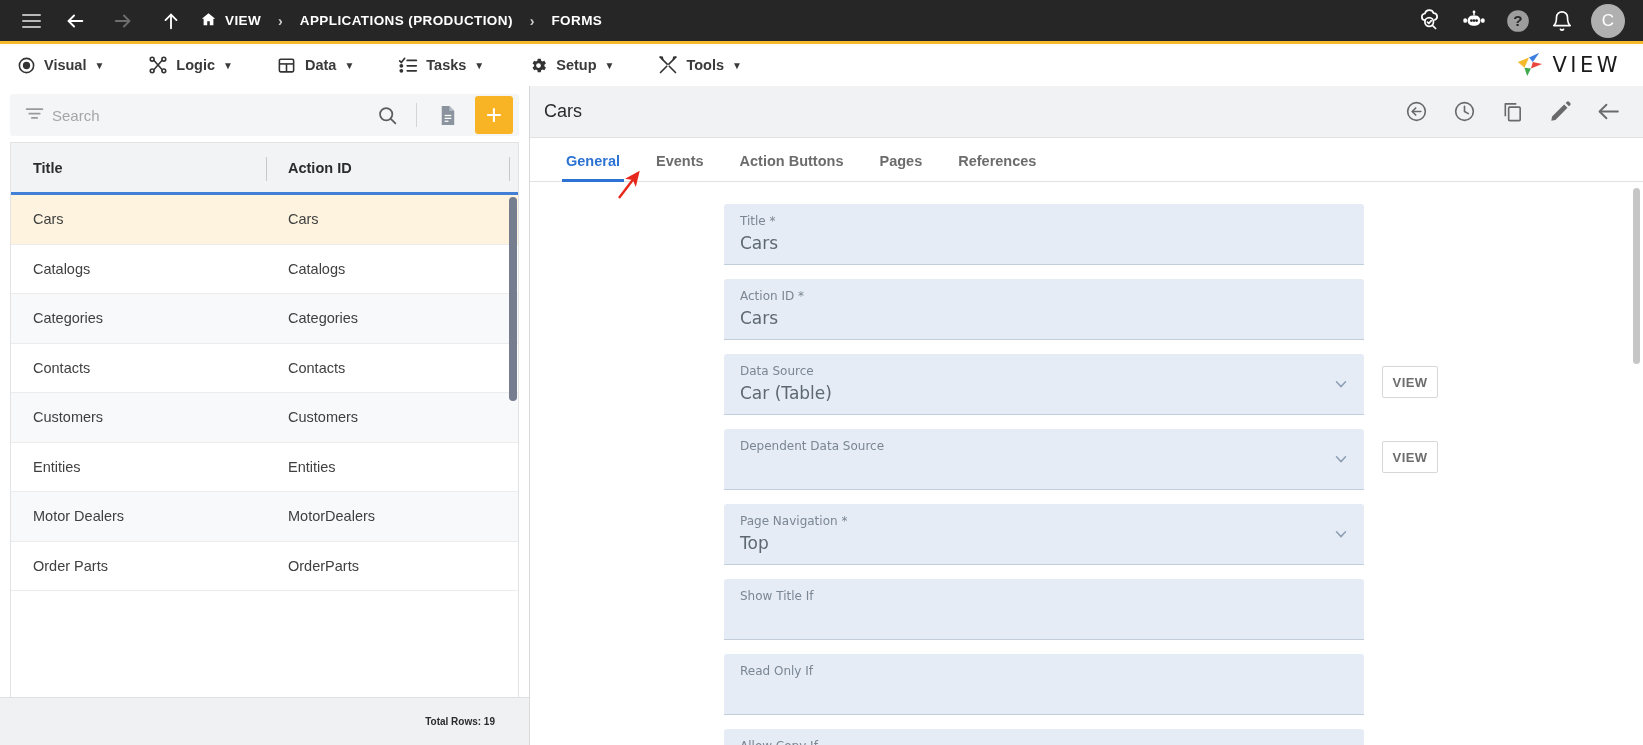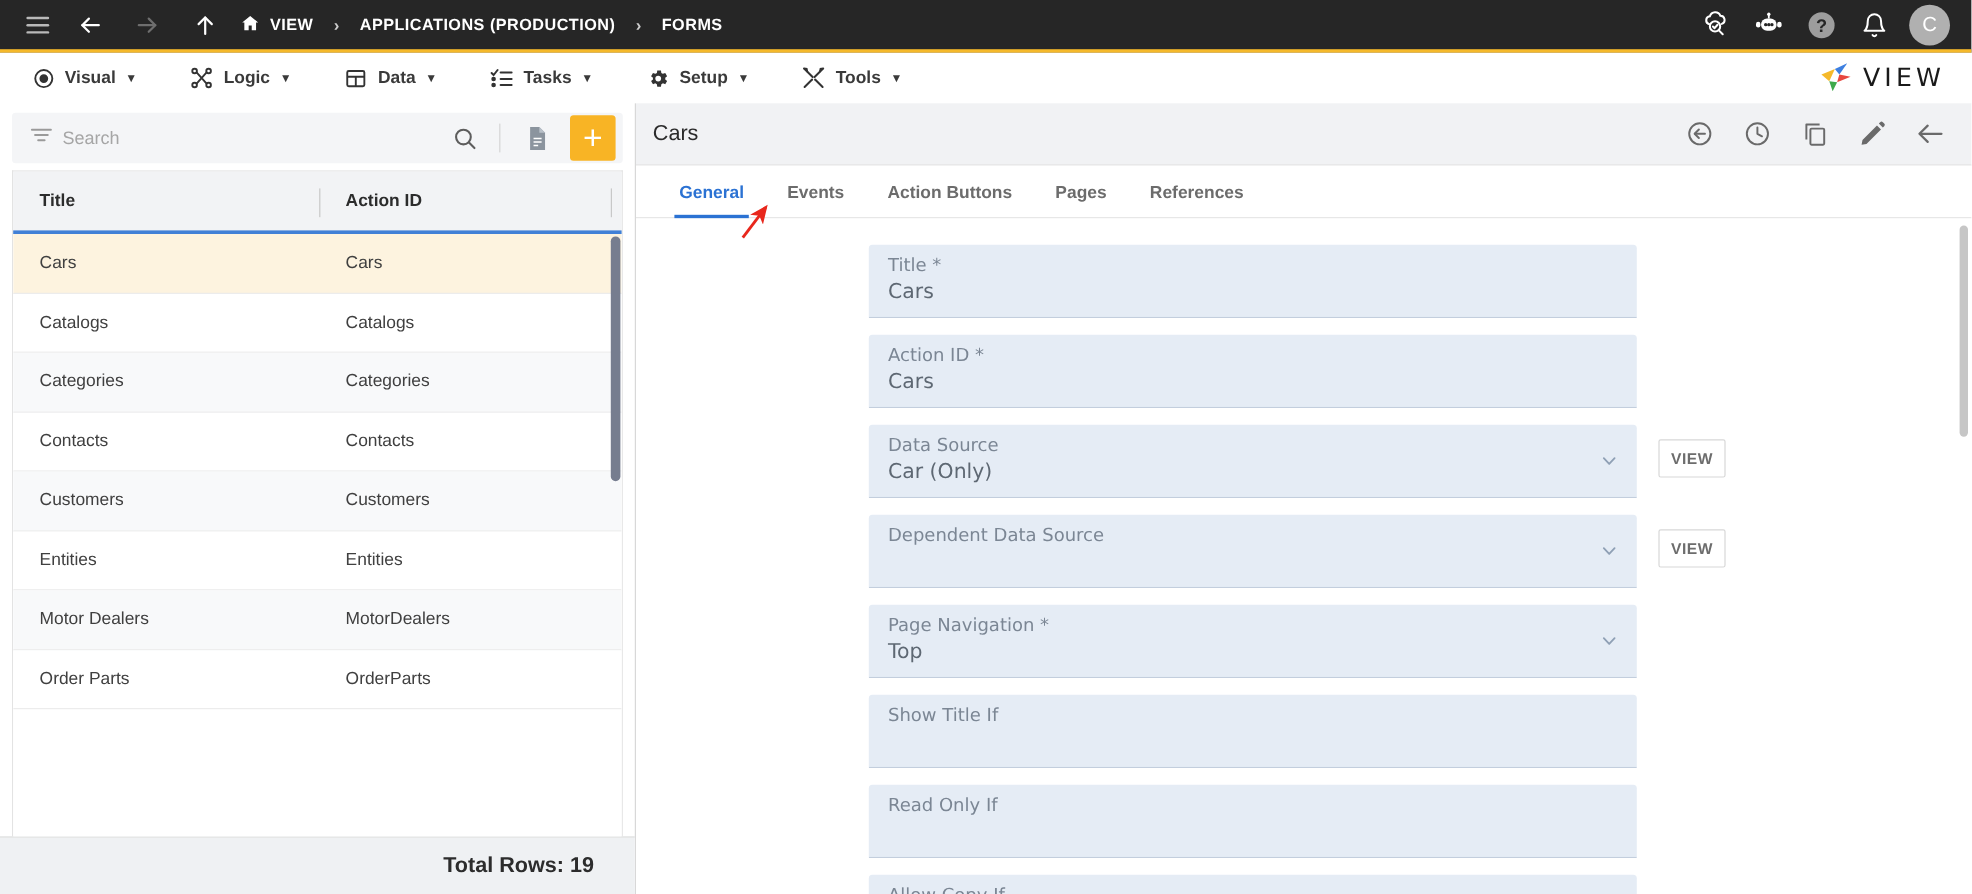--- a/index.html
+++ b/index.html
@@ -39,21 +39,21 @@
   .tb-right .tb-icon { width: 30px; height: 30px; color: #fff; }
   .avatar {
     width: 34px; height: 34px; border-radius: 50%; background: #b0b0b0; color: #ffffff;
     display: flex; align-items: center; justify-content: center;
     font-size: 17px; font-weight: normal; cursor: pointer;
   }
 
   
   .menubar {
     height: 42px; flex: 0 0 42px; background: #ffffff;
-    display: flex; align-items: center; padding-left: 22px;
+    display: flex; align-items: center; padding-left: 12px;
     position: relative;
   }
   .menu-item {
     display: flex; align-items: center; gap: 8px;
     color: #3a3a3a; font-size: 14.5px; font-weight: bold;
     padding: 0 16px 0 4px; margin-right: 24px; cursor: pointer; white-space: nowrap;
   }
   .menu-item .caret { font-size: 10px; color: #3a3a3a; }
   .menu-ico { width: 20px; height: 20px; display: flex; align-items: center; justify-content: center; }
   .brand { margin-left: auto; display: flex; align-items: center; gap: 7px; padding-right: 22px; }
@@ -101,21 +101,21 @@
   .row { height: 49.5px; display: flex; align-items: center; border-bottom: 1px solid #ececec; background: #ffffff; cursor: pointer; }
   .row.alt { background: #f8f9fa; }
   .row.selected { background: #FDF3DF; }
   .cell { font-size: 14.5px; color: #404040; padding-left: 22px; }
   .cell.c1 { width: 255px; }
   .cell.c2 { flex: 1 1 auto; }
   .list-scroll { position: absolute; right: 1px; top: 2px; width: 8px; height: 204px; background: #767d8f; border-radius: 4px; }
   .grid-foot {
     height: 48px; flex: 0 0 48px; background: #eff1f3; border-top: 1px solid #e0e0e0;
     display: flex; align-items: center; justify-content: flex-end; padding-right: 34px;
-    font-size: 18px; font-weight: bold; color: #2c2c2c;
+    font-size: 10px; font-weight: bold; color: #2c2c2c;
   }
 
   
   .right { flex: 1 1 auto; display: flex; flex-direction: column; min-width: 0; background: #ffffff; }
   .detail-head {
     height: 52px; flex: 0 0 52px; background: #f1f2f4;
     display: flex; align-items: center; padding: 0 22px 0 14px;
     border-bottom: 1px solid #e2e2e2;
   }
   .detail-title { font-size: 18px; color: #2b2b2b; }
@@ -133,21 +133,21 @@
     content: ""; position: absolute; left: 14px; right: 14px; bottom: -1px; height: 3px; background: #2B72D3;
   }
 
   .form-scroll { flex: 1 1 auto; position: relative; overflow: hidden; background: #fff; }
   .form-inner { padding: 22px 0 0 0; }
   .frow { display: flex; align-items: flex-start; margin-bottom: 14px; padding-left: 194px; }
   .field {
     width: 640px; background: #E5ECF5; border-bottom: 1px solid #c3cedd; border-radius: 3px 3px 0 0;
     padding: 9px 14px 9px 16px; min-height: 52px; position: relative; cursor: text;
   }
-  .flabel { font-size: 15px; color: #7b8694; line-height: 17px; font-family: "DejaVu Sans", sans-serif; }
+  .flabel { font-size: 12px; color: #7b8694; line-height: 17px; font-family: "DejaVu Sans", sans-serif; }
   .fvalue { font-size: 17px; color: #5e6873; line-height: 24px; margin-top: 1px; font-family: "DejaVu Sans", sans-serif; min-height: 24px; }
   .chev {
     position: absolute; right: 14px; top: 50%; transform: translateY(-50%);
     color: #8fa0b5; width: 18px; height: 18px; cursor: pointer;
   }
   .viewbtn {
     margin-left: 18px; width: 56px; height: 32px; margin-top: 12px;
     border: 1px solid #d7d7d7; background: #ffffff; border-radius: 2px;
     font-size: 13px; font-weight: bold; color: #6d6d6d; letter-spacing: .4px;
     display: flex; align-items: center; justify-content: center; cursor: pointer;
@@ -474,21 +474,21 @@
           <div class="frow">
             <div class="field">
               <div class="flabel">Action ID *</div>
               <div class="fvalue">Cars</div>
             </div>
           </div>
 
           <div class="frow">
             <div class="field">
               <div class="flabel">Data Source</div>
-              <div class="fvalue">Car (Only)</div>
+              <div class="fvalue">Car (Table)</div>
               <span class="chev">
                 <svg width="18" height="18" viewBox="0 0 24 24" fill="none" stroke="#8fa0b5" stroke-width="2" stroke-linecap="round" stroke-linejoin="round">
                     <polyline points="6,9 12,15.5 18,9"></polyline>
                   </svg>
               </span>
             </div>
             <div class="viewbtn">
               <span>VIEW</span>
             </div>
           </div>

